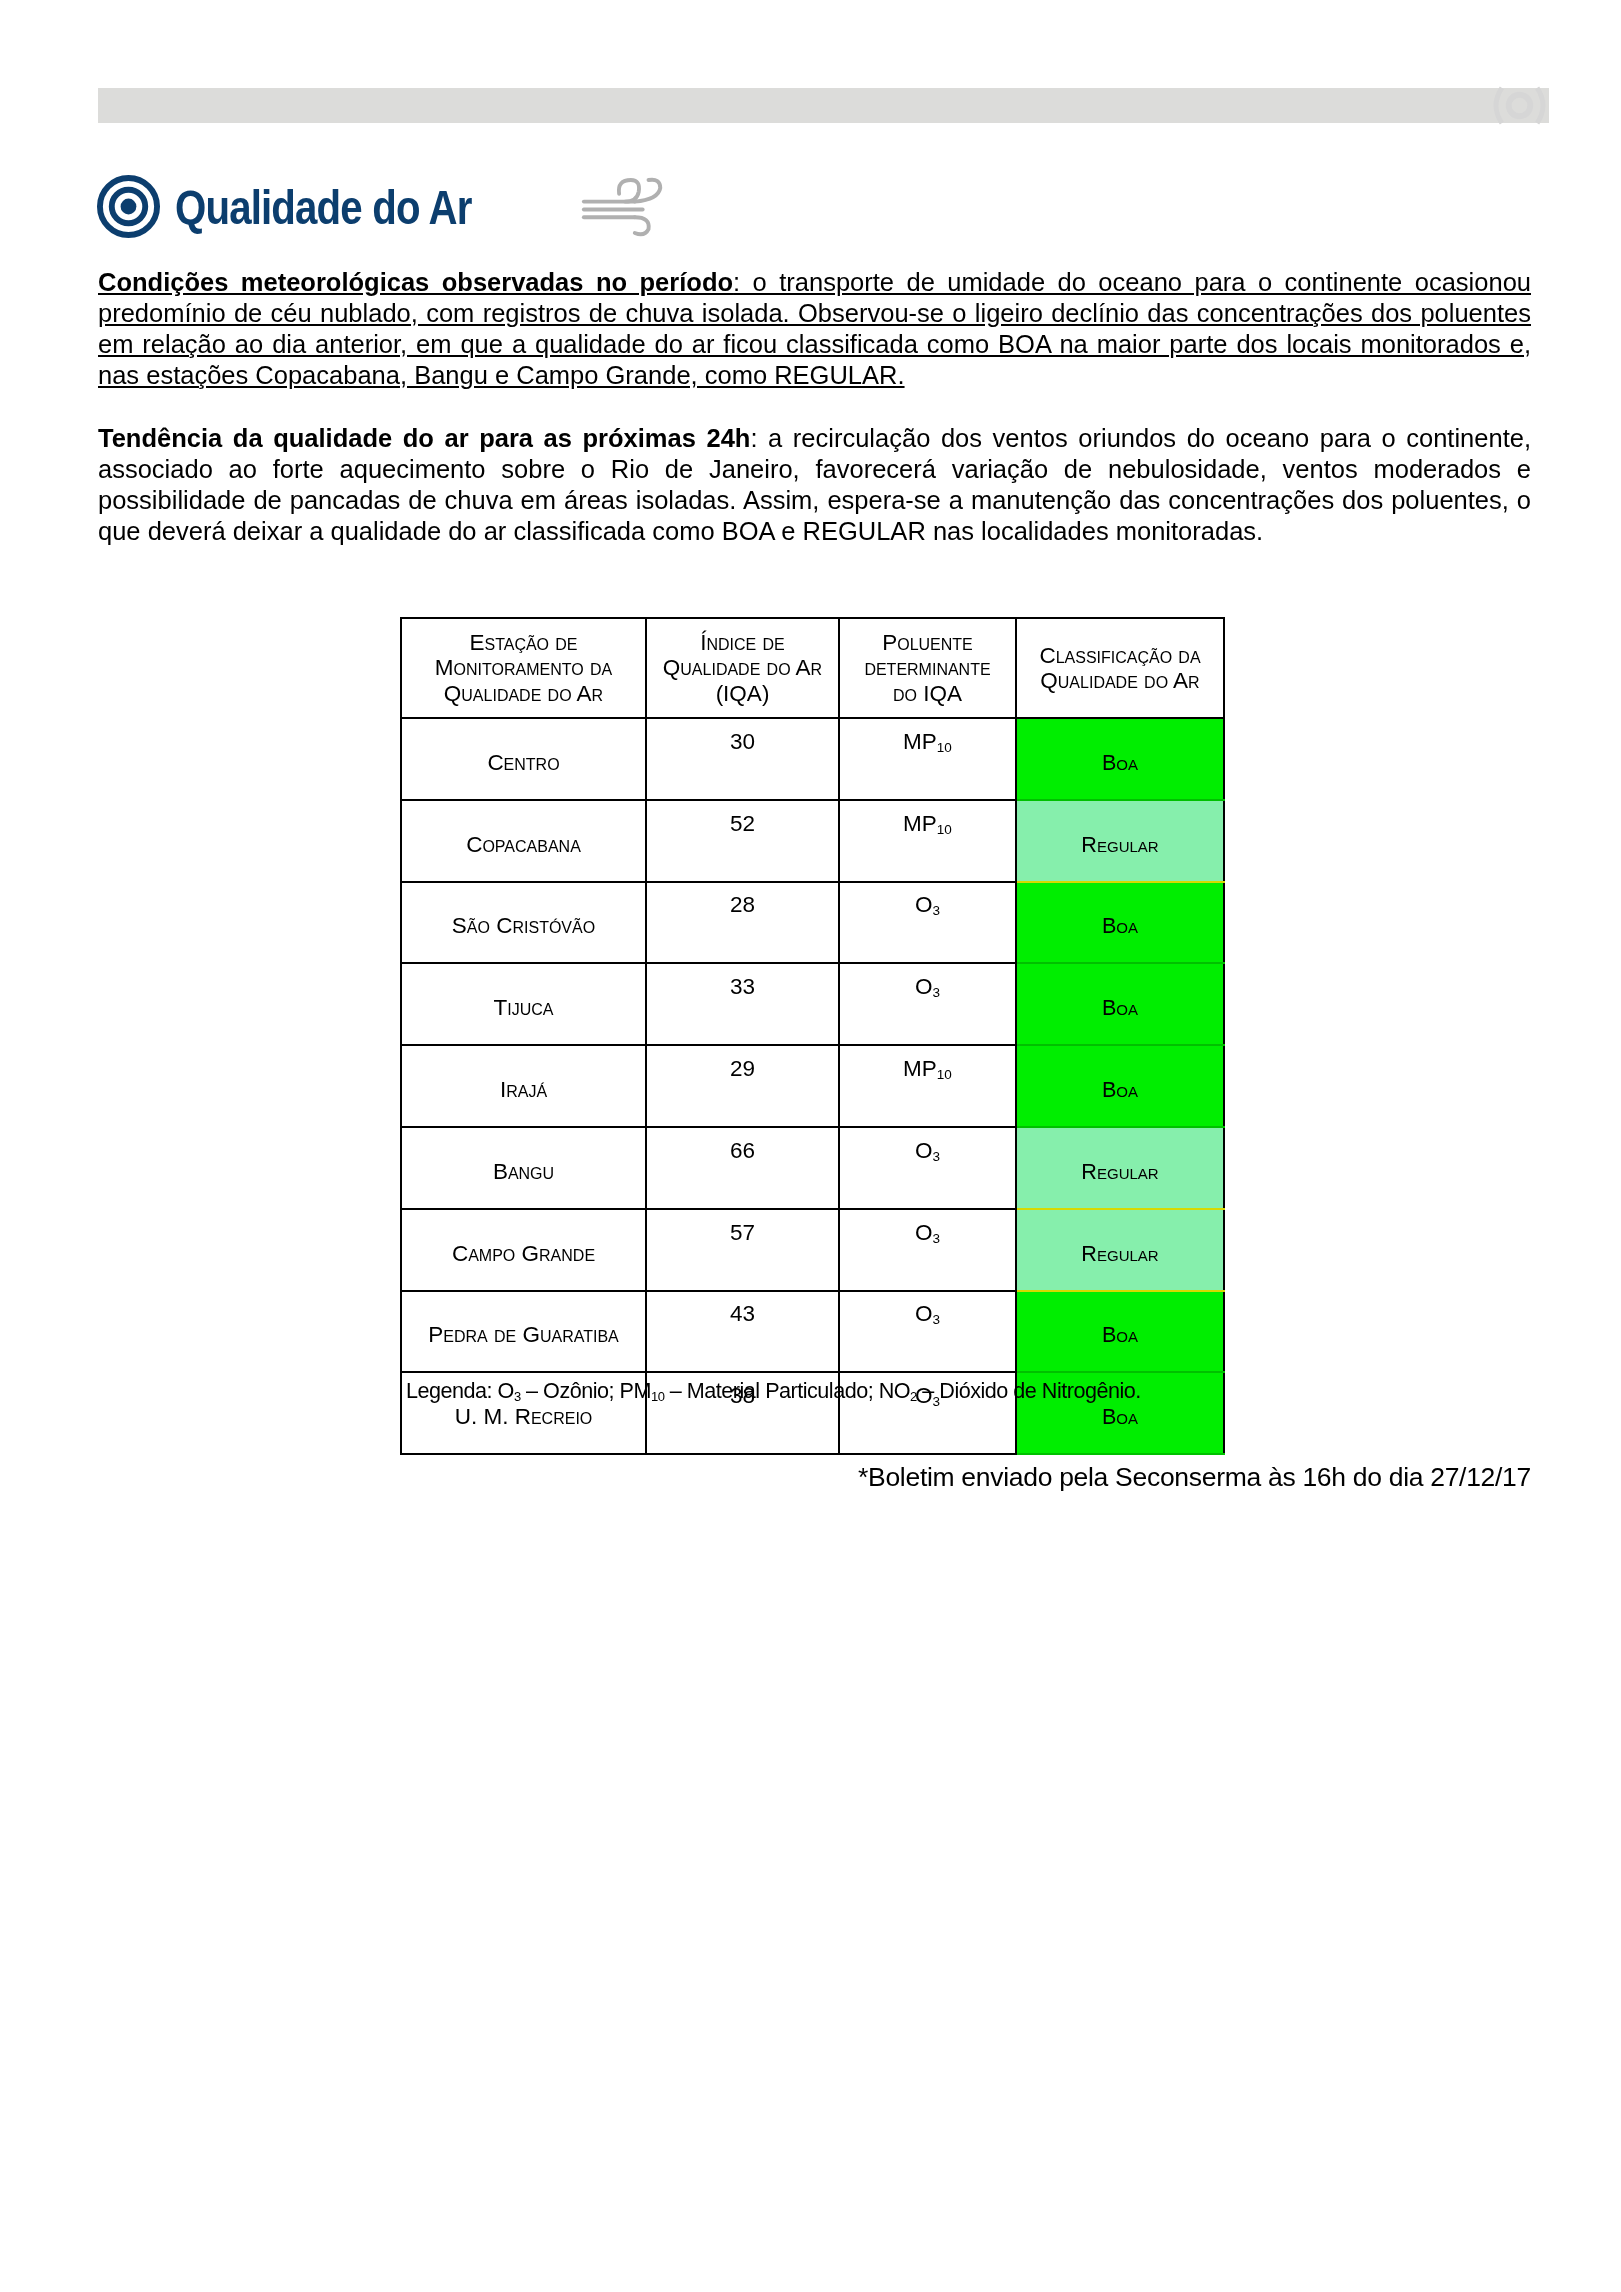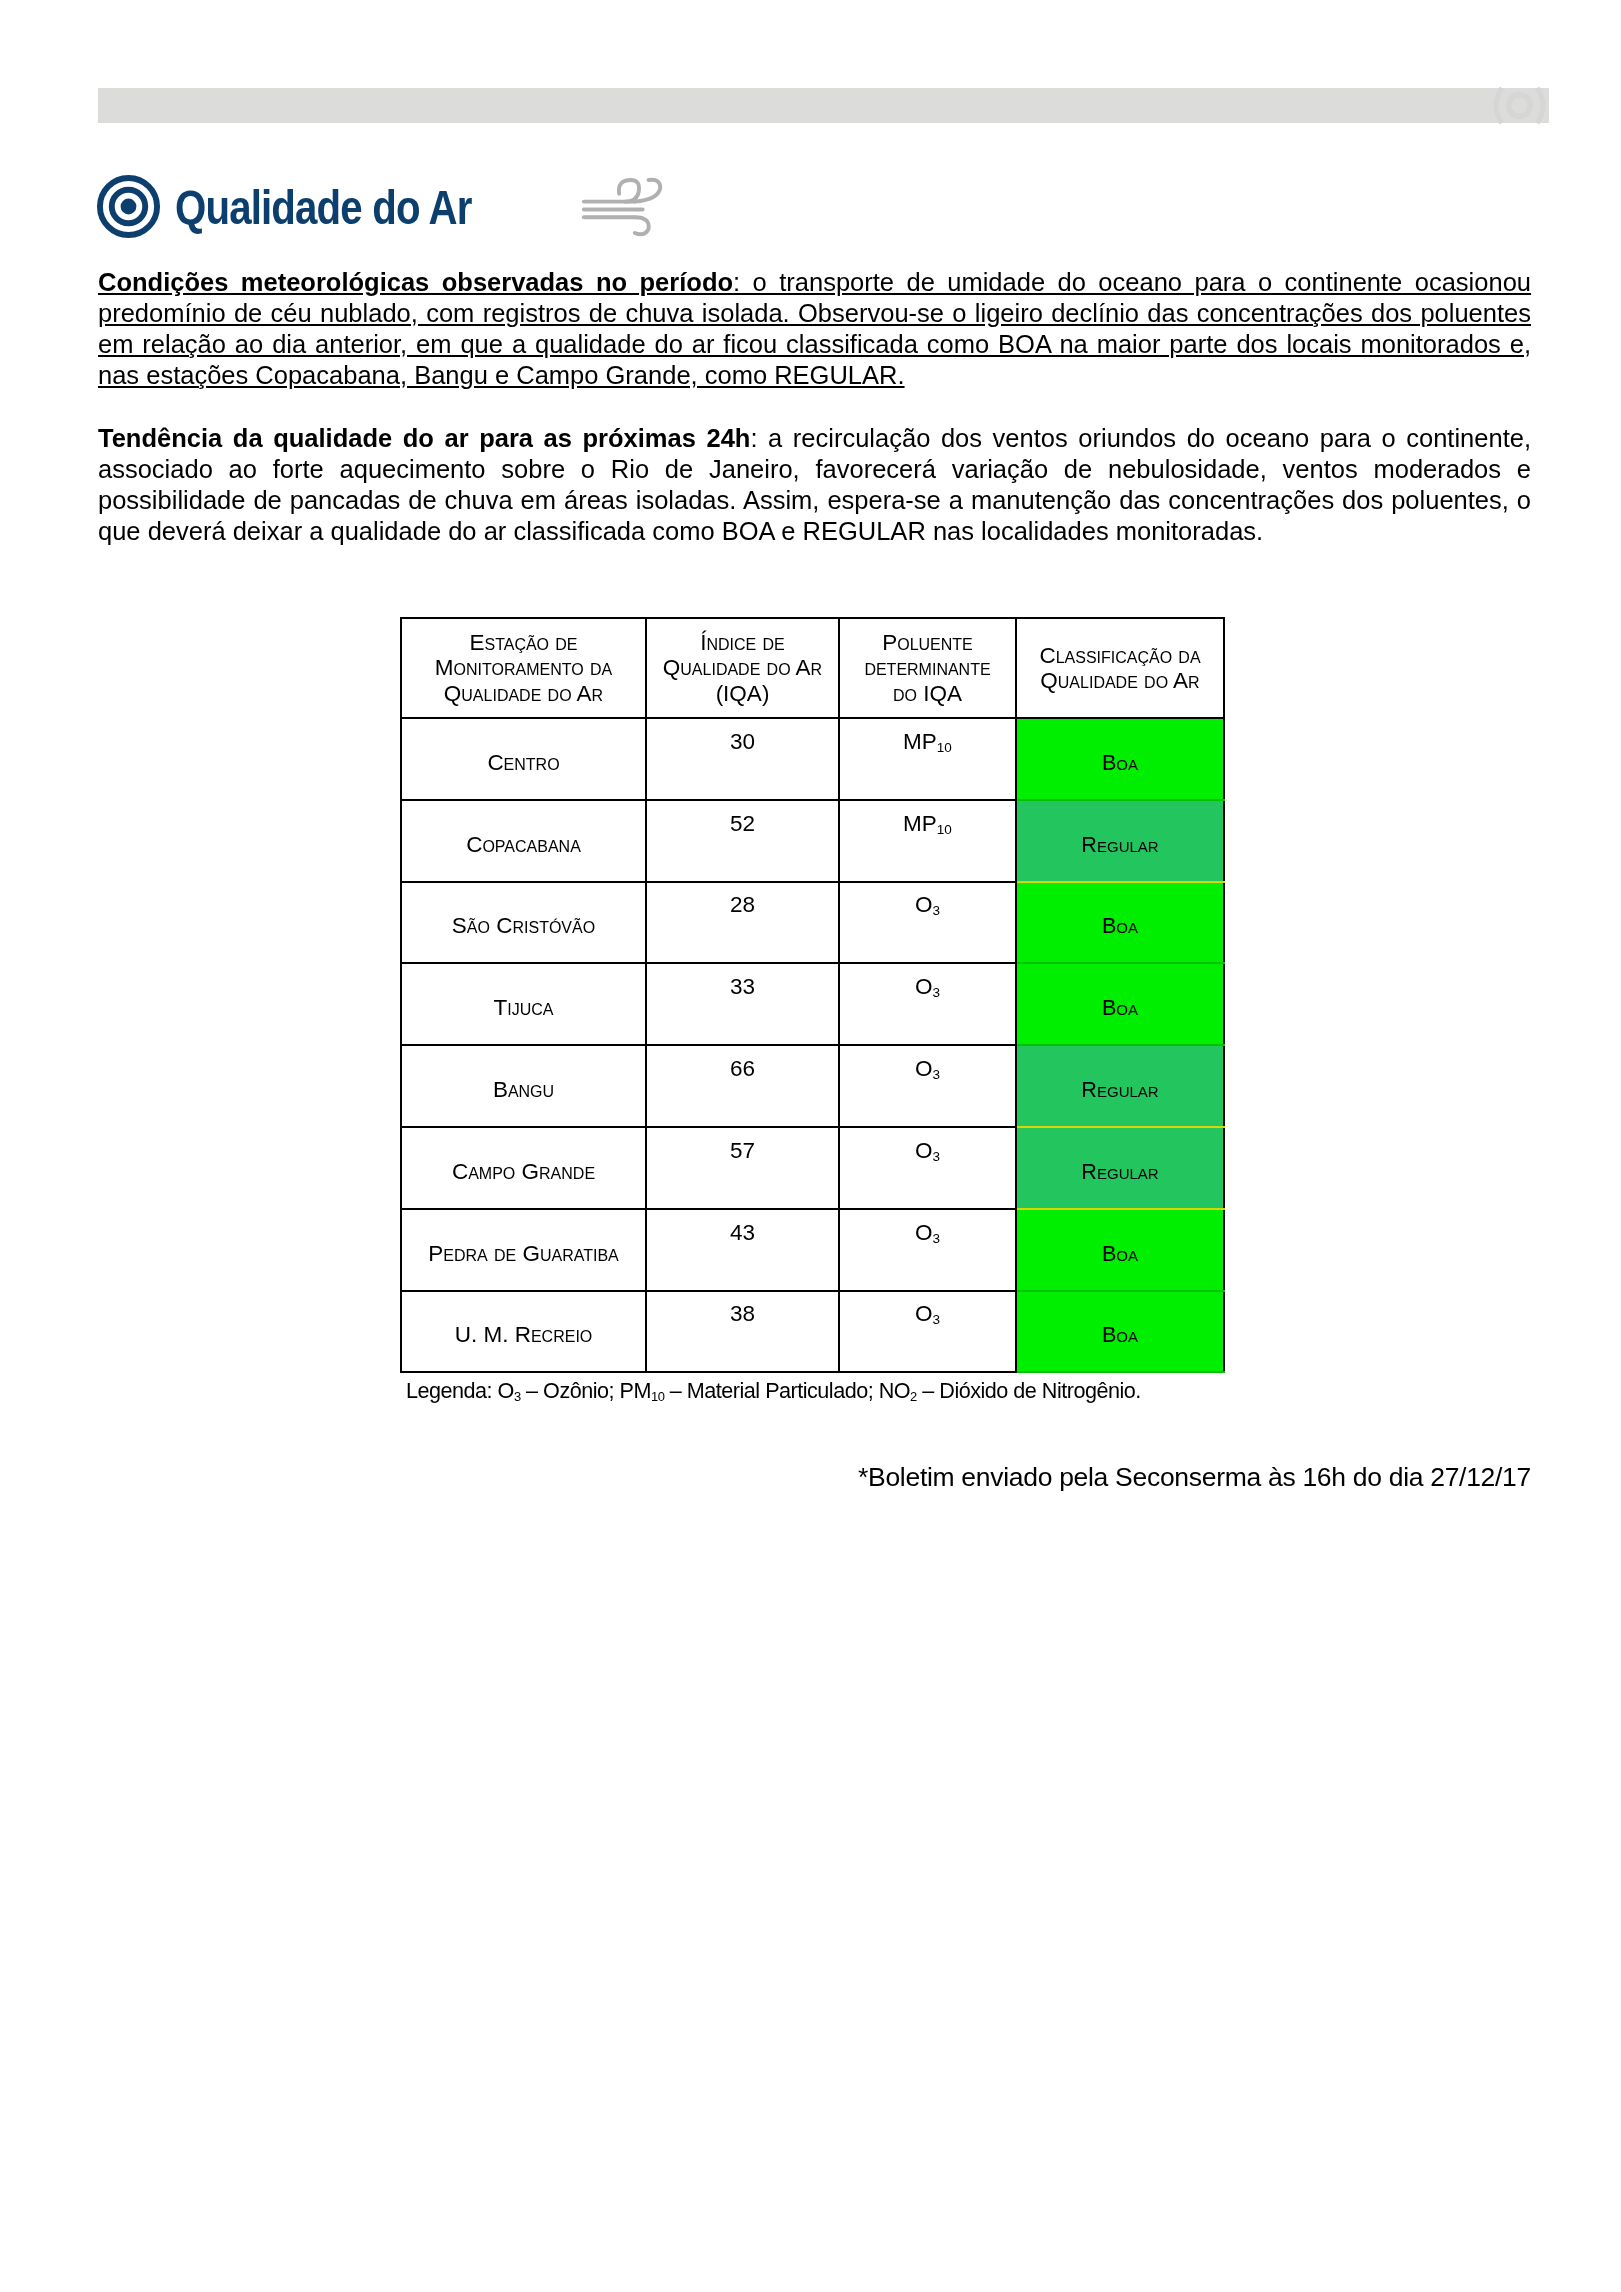--- a/index.html
+++ b/index.html
@@ -47,21 +47,21 @@
     }
     table.aq td { height: 70px; vertical-align: top; }
     .c1 { width: 243px; }
     .c2 { width: 191px; border-radius: 14px; }
     .c3 { width: 175px; }
     .c4 { width: 206px; }
     td.station { vertical-align: middle !important; font-size: 22.5px; padding-top: 7.8px !important; border-radius: 24px; }
     td.iqa, td.pol { padding-top: 9.8px !important; font-size: 22.5px; font-variant: normal !important; margin-top: 23px; }
     td.cls { vertical-align: middle !important; padding-top: 7.8px !important; font-size: 21.6px; }
     td.cls.boa { background: #00ee00; border-color: #00c000 #000 #00c000 #000; }
-    td.cls.regular { background: #22c55e; border-color: #d8d800 #000 #d8d800 #000; }
+    td.cls.regular { background: #86efac; border-color: #d8d800 #000 #d8d800 #000; }
     sub { font-size: 60%; vertical-align: -0.25em; }
 
     .legend {
       position: absolute; left: 406px; top: 1378px; font-size: 21.6px; letter-spacing: -0.5px;
     }
     .footer-note {
       position: absolute; right: 90px; top: 1462px; font-size: 26.5px; letter-spacing: -0.3px;
     }
   </style>
 </head>
@@ -144,20 +144,26 @@
         <td class="pol"><span>O</span><sub>3</sub></td>
         <td class="cls boa"><span>Boa</span></td>
       </tr>
       <tr>
         <td class="station"><span>Tijuca</span></td>
         <td class="iqa"><span>33</span></td>
         <td class="pol"><span>O</span><sub>3</sub></td>
         <td class="cls boa"><span>Boa</span></td>
       </tr>
       <tr>
+        <td class="station"><span>Irajá</span></td>
+        <td class="iqa"><span>29</span></td>
+        <td class="pol"><span>MP</span><sub>10</sub></td>
+        <td class="cls boa"><span>Boa</span></td>
+      </tr>
+      <tr>
         <td class="station"><span>Bangu</span></td>
         <td class="iqa"><span>66</span></td>
         <td class="pol"><span>O</span><sub>3</sub></td>
         <td class="cls regular"><span>Regular</span></td>
       </tr>
       <tr>
         <td class="station"><span>Campo Grande</span></td>
         <td class="iqa"><span>57</span></td>
         <td class="pol"><span>O</span><sub>3</sub></td>
         <td class="cls regular"><span>Regular</span></td>

